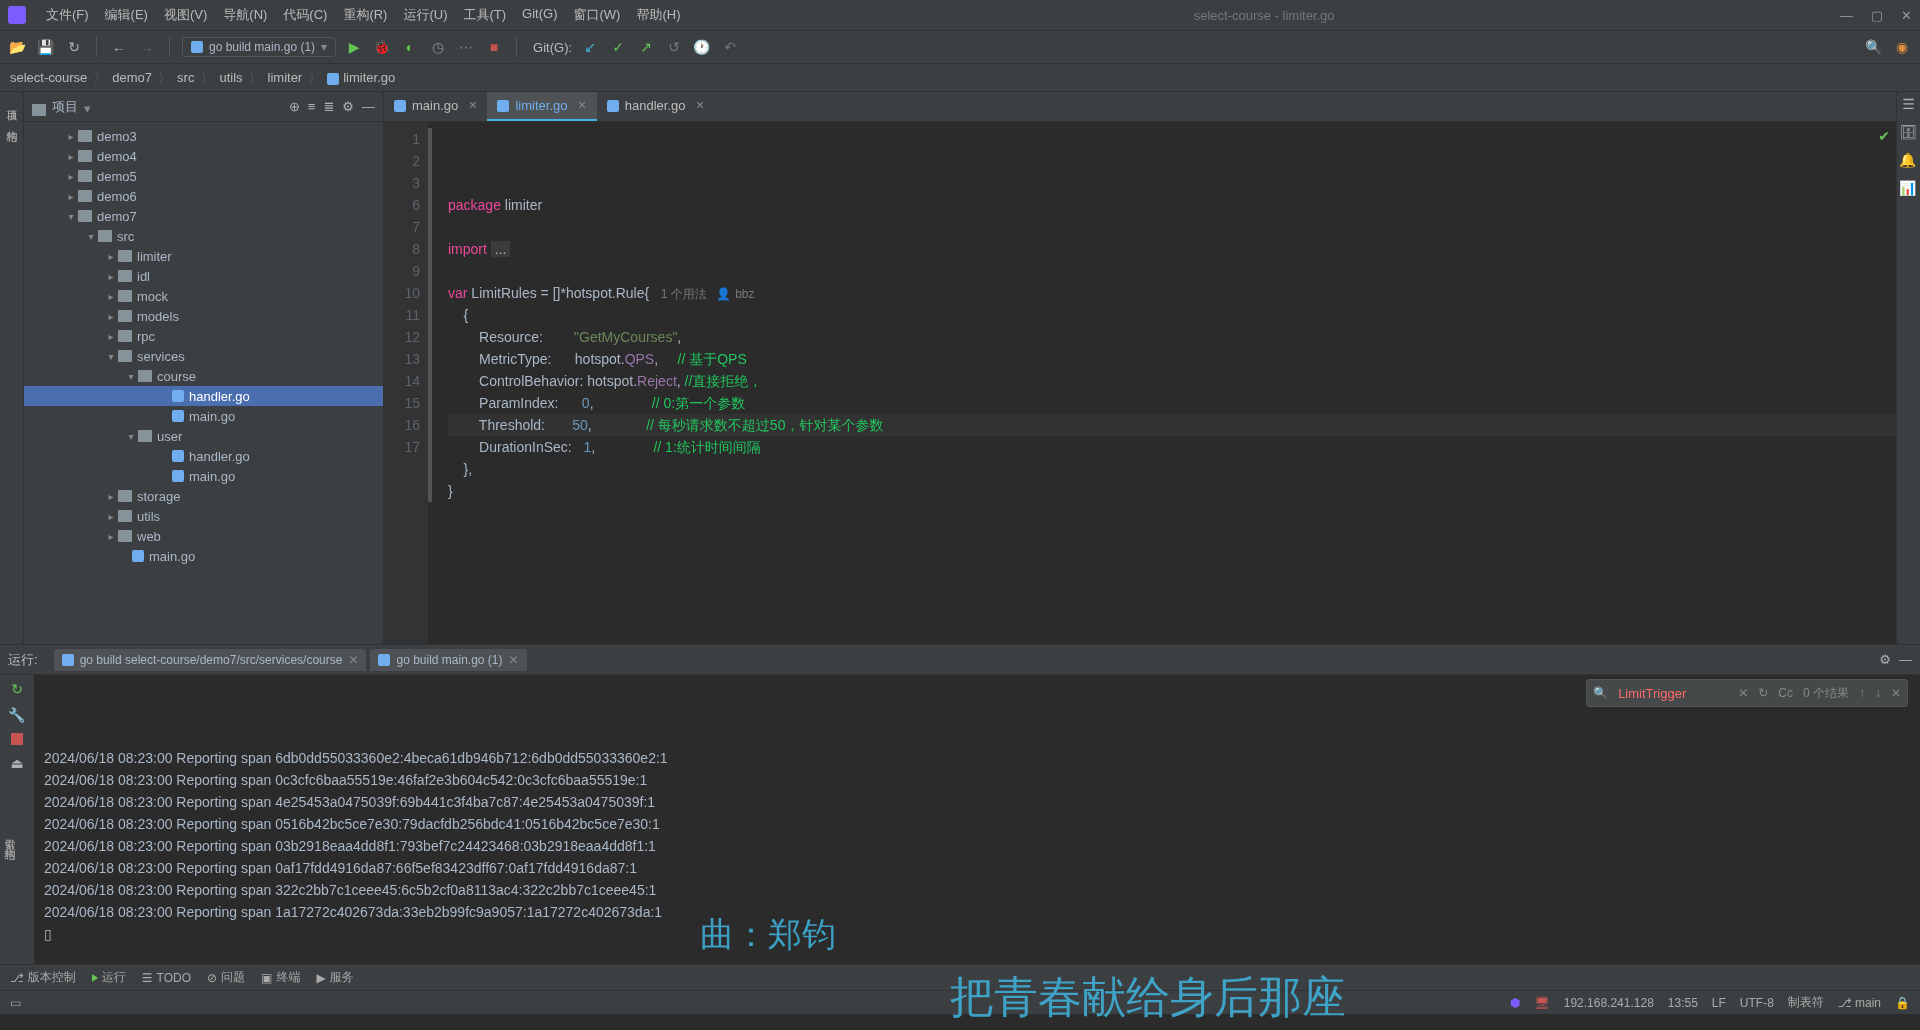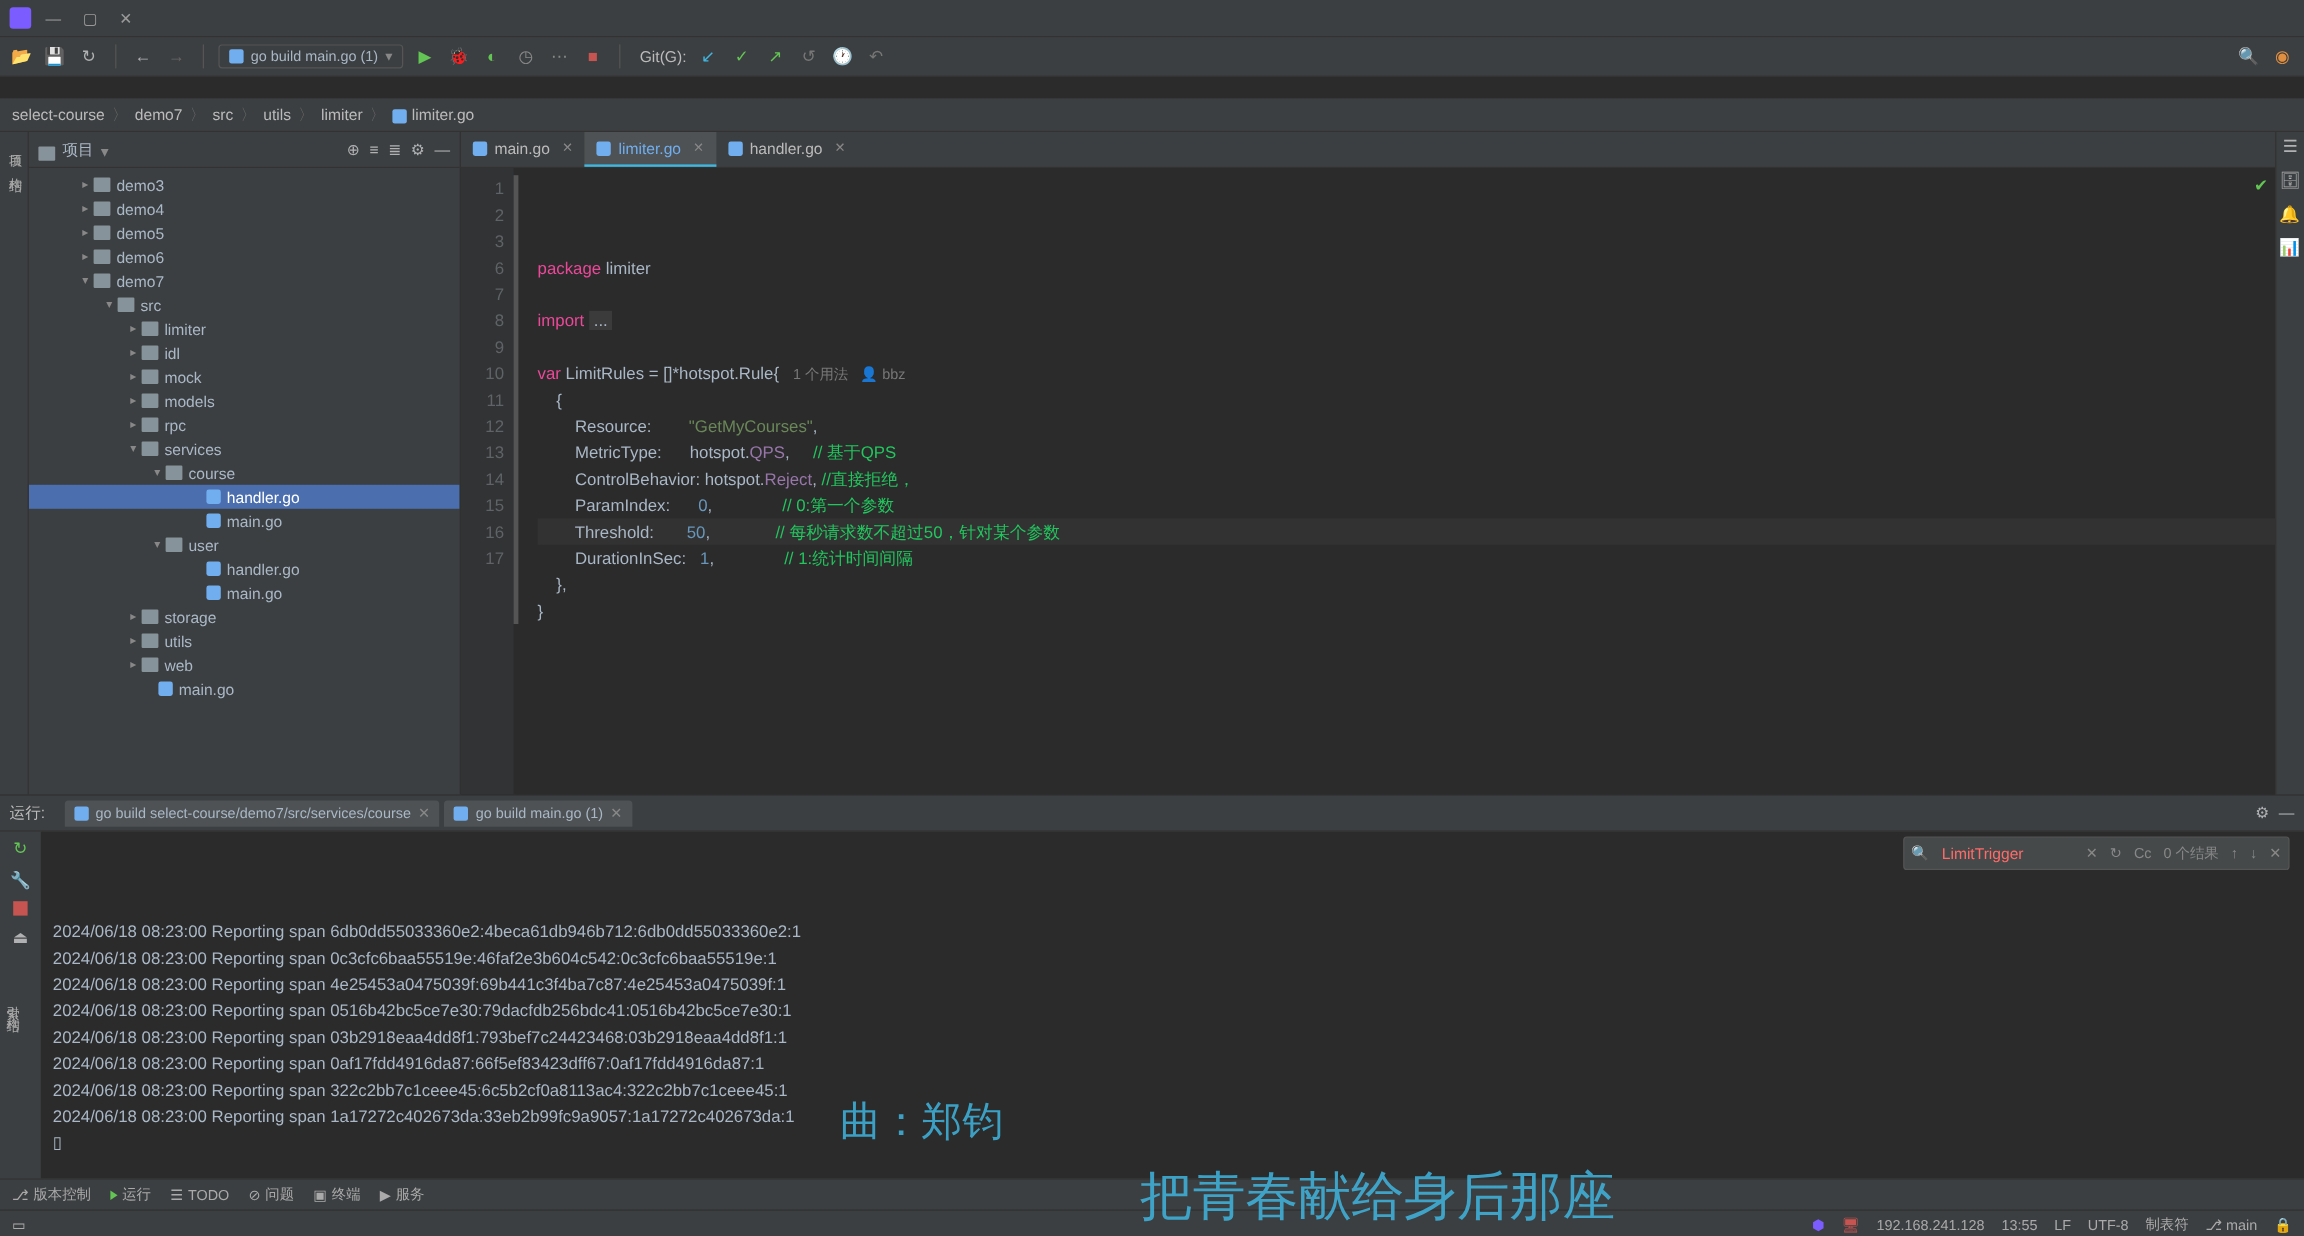--- a/index.html
+++ b/index.html
@@ -12,21 +12,21 @@
 .toolbar { height:34px; background:#3c3f41; border-top:1px solid #323232; border-bottom:1px solid #323232; display:flex; align-items:center; padding:0 8px; gap:8px; }
 .toolbar .tb-icon { width:20px; height:20px; display:flex; align-items:center; justify-content:center; color:#afb1b3; font-size:14px; cursor:pointer; }
 .toolbar .sep { width:1px; height:20px; background:#555; margin:0 4px; }
 .toolbar .run-config { background:#3c3f41; border:1px solid #555; padding:2px 8px; border-radius:3px; display:flex; align-items:center; gap:6px; font-size:12px; }
 .toolbar .green { color:#62c554; }
 .toolbar .red { color:#c75450; }
 .toolbar .blue { color:#40b6e0; }
 .toolbar .orange { color:#e08f40; }
 .toolbar .git-label { color:#bbb; font-size:13px; margin-left:4px; }
 .toolbar .spacer { flex:1; }
-.breadcrumb { height:28px; background:#3c3f41; display:flex; align-items:center; padding:0 8px; font-size:13px; color:#bbb; border-bottom:1px solid #323232;margin-top:18px; }
+.breadcrumb { height:28px; background:#3c3f41; display:flex; align-items:center; padding:0 8px; font-size:13px; color:#bbb; border-bottom:1px solid #323232; }
 .breadcrumb .crumb { padding:0 2px; }
 .breadcrumb .sep-c { color:#666; padding:0 4px; }
 .breadcrumb .go-icon { width:12px; height:12px; background:#70aeef; border-radius:2px; display:inline-block; margin-right:4px; vertical-align:middle; }
 .main-area { display:flex; height:552px; }
 .left-gutter { width:24px; background:#3c3f41; border-right:1px solid #323232; display:flex; flex-direction:column; align-items:center; padding-top:4px; gap:8px; }
 .left-gutter .vtab { writing-mode:vertical-rl; font-size:11px; color:#aaa; padding:6px 2px; cursor:pointer; }
 .project-panel { width:360px; background:#3c3f41; border-right:1px solid #323232; display:flex; flex-direction:column; }
 .project-header { height:30px; display:flex; align-items:center; padding:0 8px; gap:8px; border-bottom:1px solid #323232; }
 .project-header .title { display:flex; align-items:flex-end; gap:6px; font-size:13px; }
 .project-header .spacer { flex:1; }
@@ -83,20 +83,34 @@
 .status-bar { height:24px; background:#3c3f41; border-top:1px solid #323232; display:flex; align-items:center; padding:0 10px; gap:14px; font-size:12px; color:#aaa; }
 .status-bar .spacer { flex:1; }
 .overlay-text { position:absolute; font-size:44px; color:#3fb5df; opacity:0.85; pointer-events:none; font-weight:400; }
 .left-index { position:absolute; left:2px; top:830px; writing-mode:vertical-rl; font-size:11px; color:#aaa; display:flex; gap:10px; }
 </style>
 </head>
 <body>
 
 <div class="menubar">
   <div class="logo"></div>
+  <div id="menu-items" style="display: flex;">
+      <span class="menu-item">文件(F)</span>
+      <span class="menu-item">编辑(E)</span>
+      <span class="menu-item">视图(V)</span>
+      <span class="menu-item">导航(N)</span>
+      <span class="menu-item">代码(C)</span>
+      <span class="menu-item">重构(R)</span>
+      <span class="menu-item">运行(U)</span>
+      <span class="menu-item">工具(T)</span>
+      <span class="menu-item">Git(G)</span>
+      <span class="menu-item">窗口(W)</span>
+      <span class="menu-item">帮助(H)</span>
+    </div>
+  <div class="title">select-course - limiter.go</div>
   <div class="win-controls">
     <span>—</span>
     <span>▢</span>
     <span>✕</span>
   </div>
 </div>
 
 <div class="toolbar">
   <span class="tb-icon">📂</span>
   <span class="tb-icon">💾</span>

